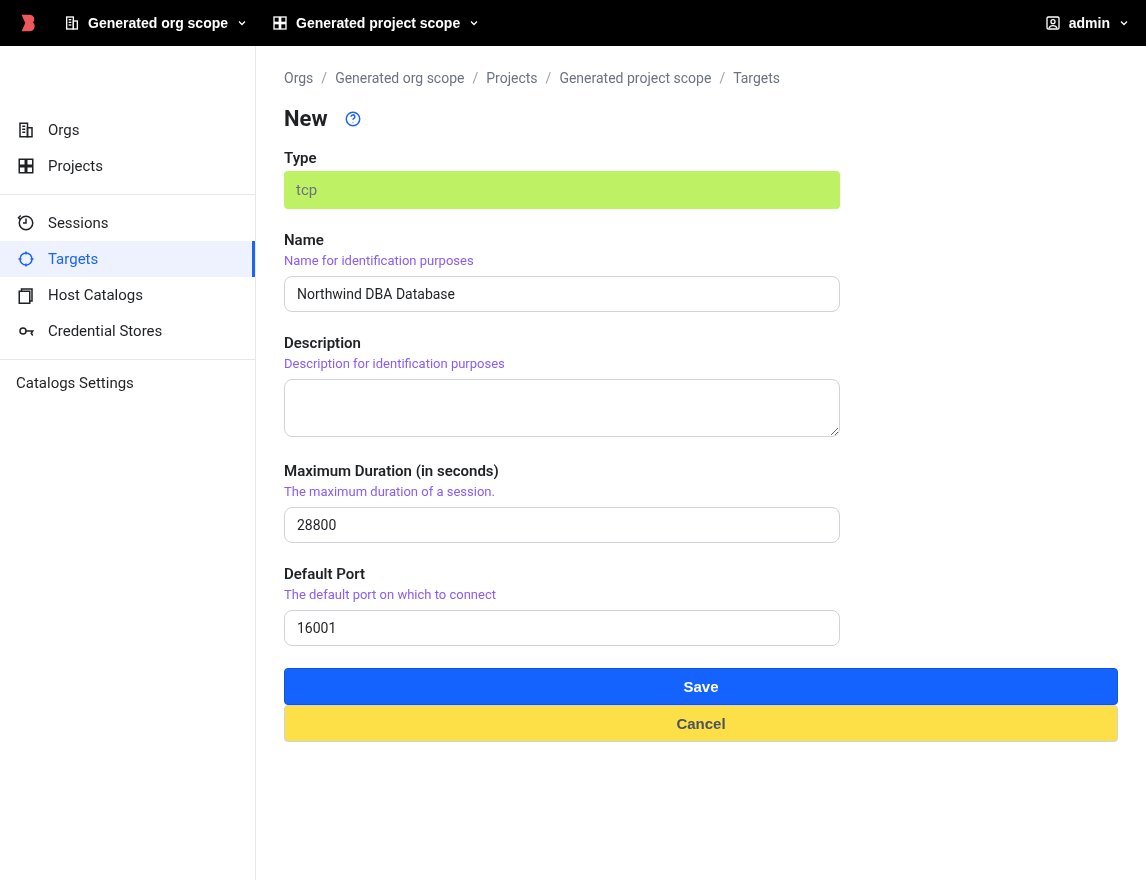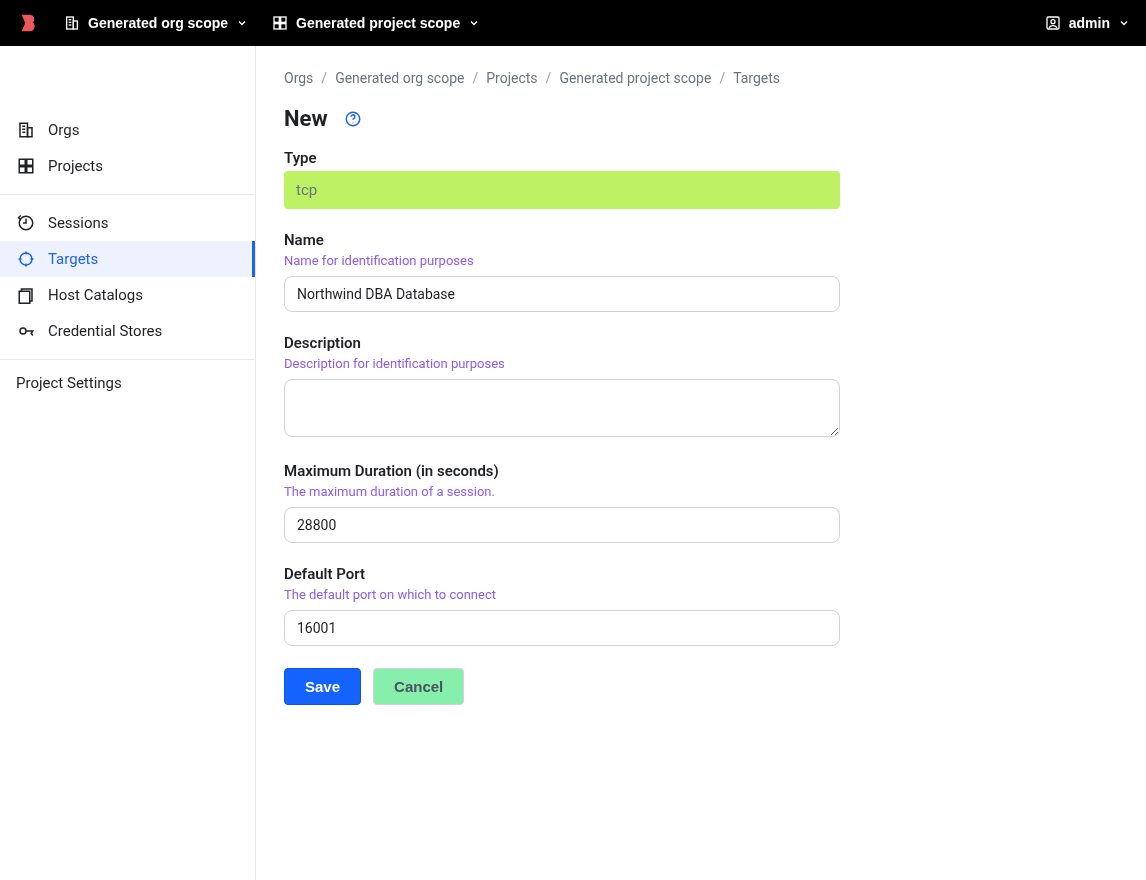--- a/index.html
+++ b/index.html
@@ -73,27 +73,27 @@
   .readonly-box {
     background: #bef264; color: #6c7380; border-radius: 4px;
     padding: 10px 12px; font-size: 15px;
   }
   .text-input, .textarea {
     width: 100%; border: 1px solid #cfd3da; border-radius: 8px;
     padding: 9px 12px; font-size: 14px; color: #1f2124; background: #fff;
     font-family: inherit;
   }
   .textarea { height: 58px; resize: both; }
-  .actions { display: flex; gap: 12px; margin-top: 8px; }
+  .actions { display: flex; margin-top: 8px; flex-direction: column; }
   .btn {
     border-radius: 4px; padding: 9px 20px; font-size: 15px; font-weight: 600; cursor: pointer;
     border: 1px solid transparent;
   }
   .btn-primary { background: #1563ff; color: #fff; border-color: #1254d8; }
-  .btn-secondary { background: #86efac; color: #4b5260; border: 1px solid #cfd3da; }
+  .btn-secondary { background: #fde047; color: #4b5260; border: 1px solid #cfd3da; }
   svg { display: block; }
 </style>
 </head>
 <body>
 
 <div class="topbar">
   <div class="logo">
     <svg width="22" height="22" viewBox="0 0 24 24" fill="none">
         <path d="M5 3h9a5 5 0 0 1 3.5 8.5A5.5 5.5 0 0 1 14 21H5l4-9L5 3z" fill="#ec585d"></path>
       </svg>
@@ -215,21 +215,21 @@
           <svg width="18" height="18" viewBox="0 0 24 24" fill="none" stroke="currentColor" stroke-width="2">
               <circle cx="8" cy="12" r="4"></circle>
               <path d="M12 12h9l-2 3 2 3"></path>
             </svg>
         </span>
         <span>Credential Stores</span>
       </div>
     </div>
     <div class="nav-divider"></div>
     <div class="nav-settings">
-      <span>Project Settings</span>
+      <span>Catalogs Settings</span>
     </div>
   </nav>
 
   <main class="main">
     <div class="breadcrumbs">
       <a href="#">Orgs</a>
       <span class="sep">/</span>
       <a href="#">Generated org scope</a>
       <span class="sep">/</span>
       <a href="#">Projects</a>

